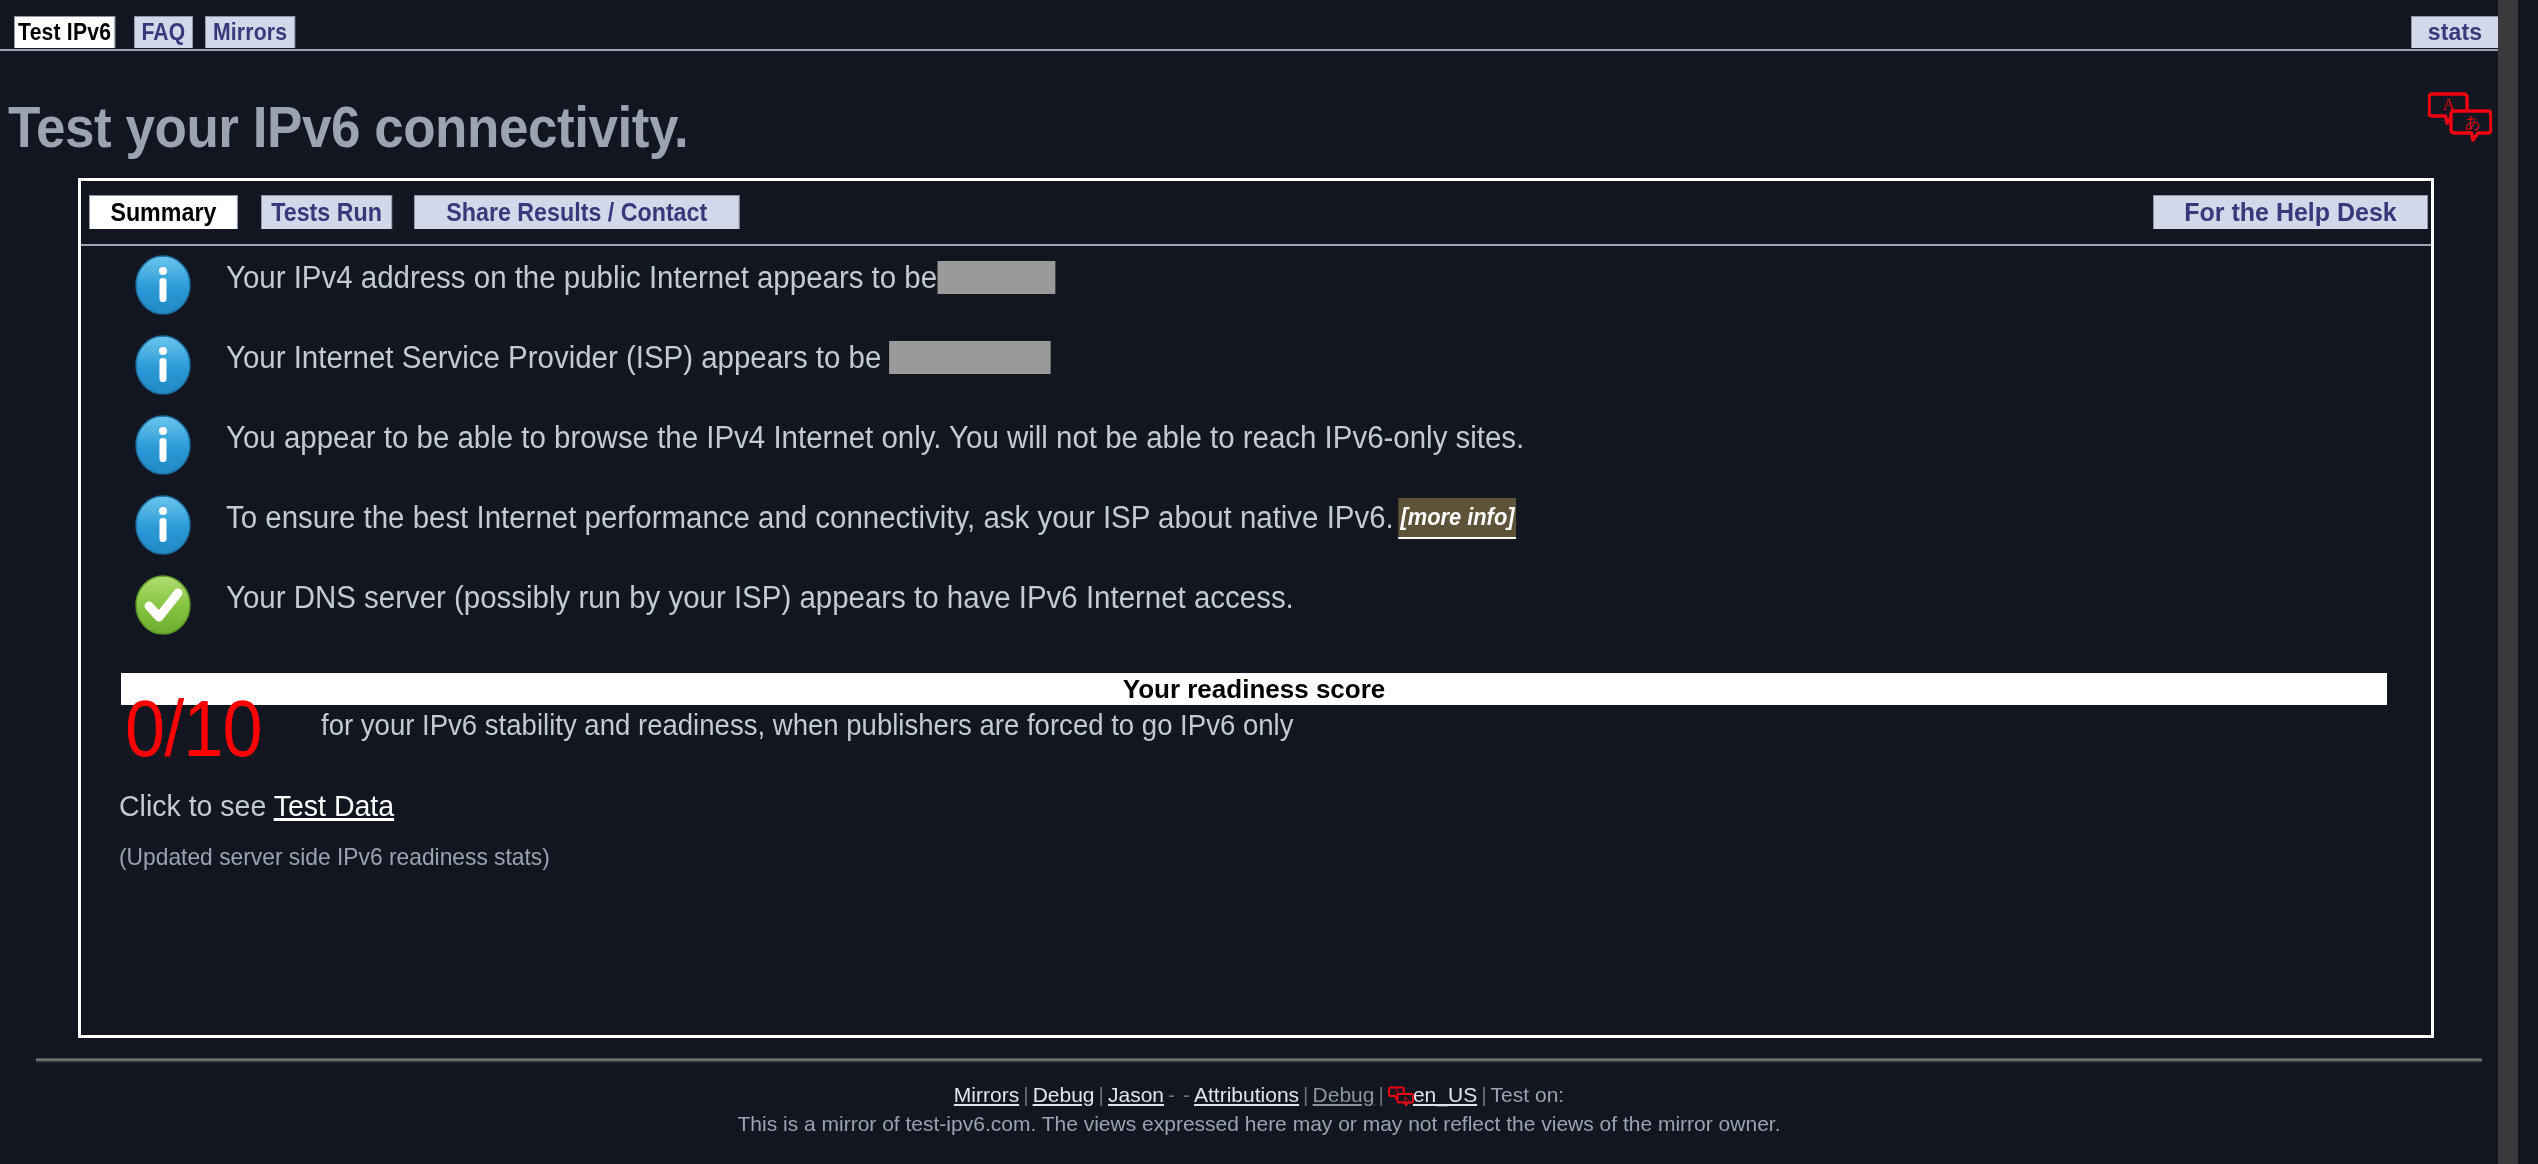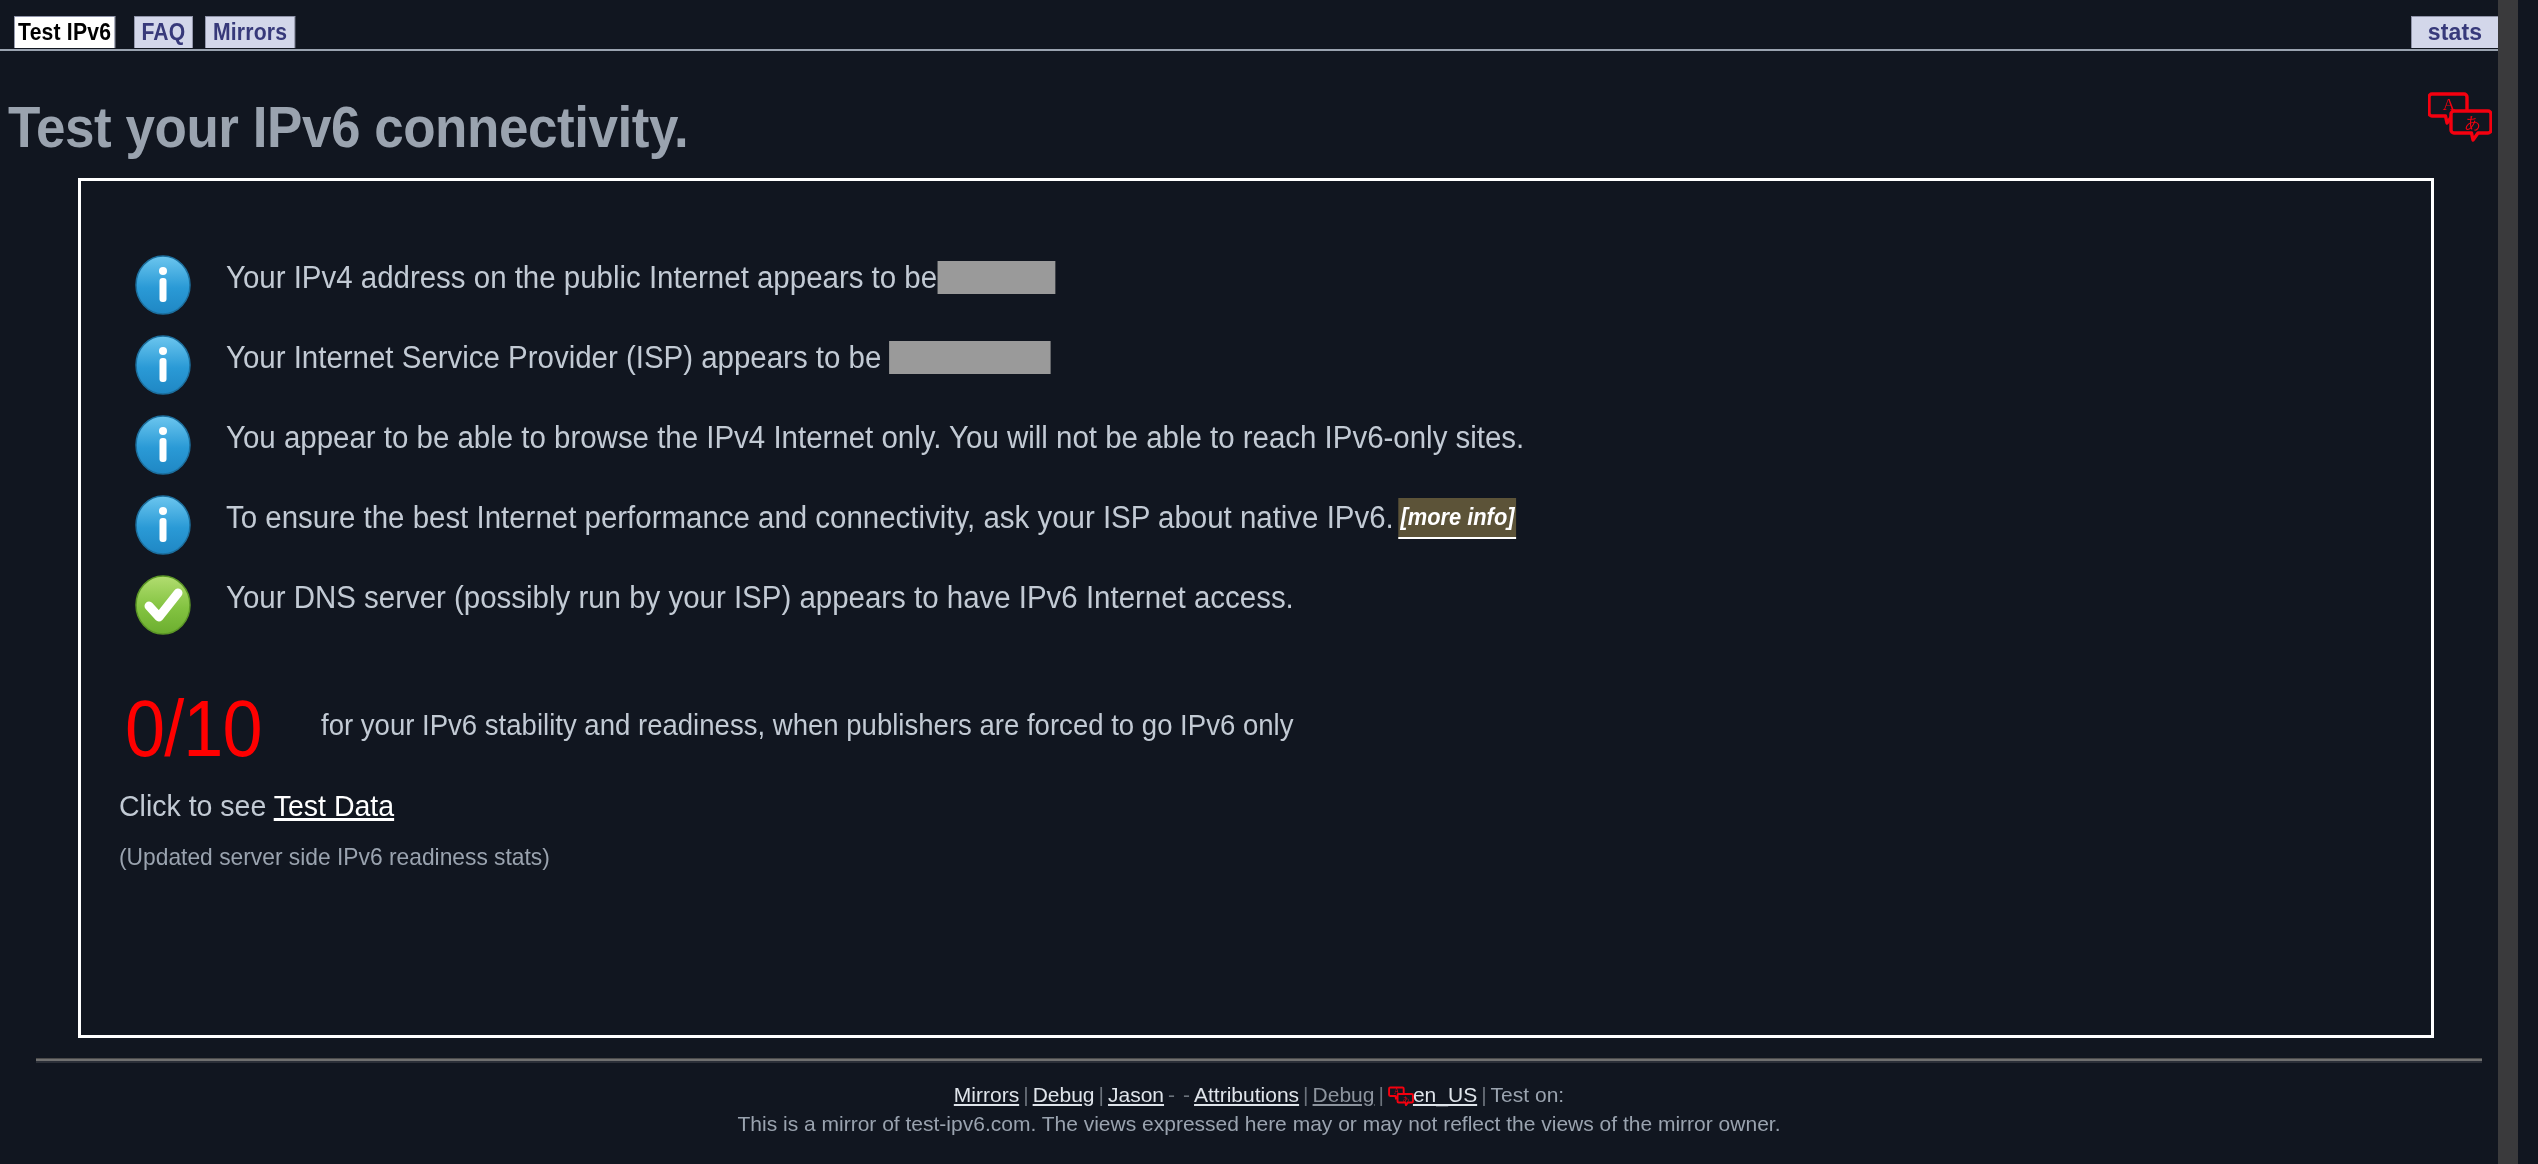--- a/index.html
+++ b/index.html
@@ -325,20 +325,35 @@
         <path d="M4 4 h32 a3 3 0 0 1 3 3 v16 a3 3 0 0 1 -3 3 h-12 l-5 7 l-1.5 -7 h-13.5 a3 3 0 0 1 -3 -3 v-16 a3 3 0 0 1 3 -3 z"></path>
         <path d="M26 21 h34 a3 3 0 0 1 3 3 v16 a3 3 0 0 1 -3 3 h-10 l-5 7 l-1.5 -7 h-17.5 a3 3 0 0 1 -3 -3 v-16 a3 3 0 0 1 3 -3 z" fill="#111620"></path>
       </g>
       <text x="21" y="20" font-family="Liberation Serif, serif" font-size="17" fill="#f5000f" text-anchor="middle">A</text>
       <text x="45" y="38" font-family="DejaVu Sans, sans-serif" font-size="16" fill="#f5000f" text-anchor="middle">あ</text>
     </svg>
   </div>
 
   <div class="panel">
 
+    <div class="inner-tabs">
+      <div class="inner-rule"></div>
+      <div class="itab active" id="itab-0">
+        <span>Summary</span>
+      </div>
+      <div class="itab" id="itab-1">
+        <span>Tests Run</span>
+      </div>
+      <div class="itab" id="itab-2">
+        <span>Share Results / Contact</span>
+      </div>
+      <div class="itab" id="itab-help">
+        <span>For the Help Desk</span>
+      </div>
+    </div>
 
     <div class="results" id="results-list">
         <div class="result-row">
           <div class="ricon"><svg viewBox="0 0 60 60" width="60" height="60" aria-hidden="true">
               <defs>
                 <linearGradient id="gi" x1="0" y1="0" x2="0" y2="1">
                   <stop offset="0%" stop-color="#6cc6ef"></stop>
                   <stop offset="55%" stop-color="#2a9ad6"></stop>
                   <stop offset="100%" stop-color="#1f87c4"></stop>
                 </linearGradient>
@@ -408,20 +423,23 @@
                 </linearGradient>
               </defs>
               <ellipse cx="30" cy="30" rx="27" ry="29" fill="url(#gs)"></ellipse>
               <ellipse cx="30" cy="30" rx="27" ry="29" fill="none" stroke="#5b9626" stroke-width="1.5"></ellipse>
               <path d="M16 31 L26 42 L45 18" stroke="#ffffff" stroke-width="9" fill="none" stroke-linecap="round" stroke-linejoin="round"></path>
             </svg></div>
           <div class="rtext"><span>Your DNS server (possibly run by your ISP) appears to have IPv6 Internet access.</span></div>
         </div>
       </div>
 
+    <div class="score-bar">
+      <span>Your readiness score</span>
+    </div>
     <div class="score-num">0/10</div>
     <div class="score-sub">for your IPv6 stability and readiness, when publishers are forced to go IPv6 only</div>
 
     <div class="clickline">
       <span>Click to see </span><a>Test Data</a>
     </div>
 
     <div class="updatedline">(Updated server side IPv6 readiness stats)</div>
   </div>
 

